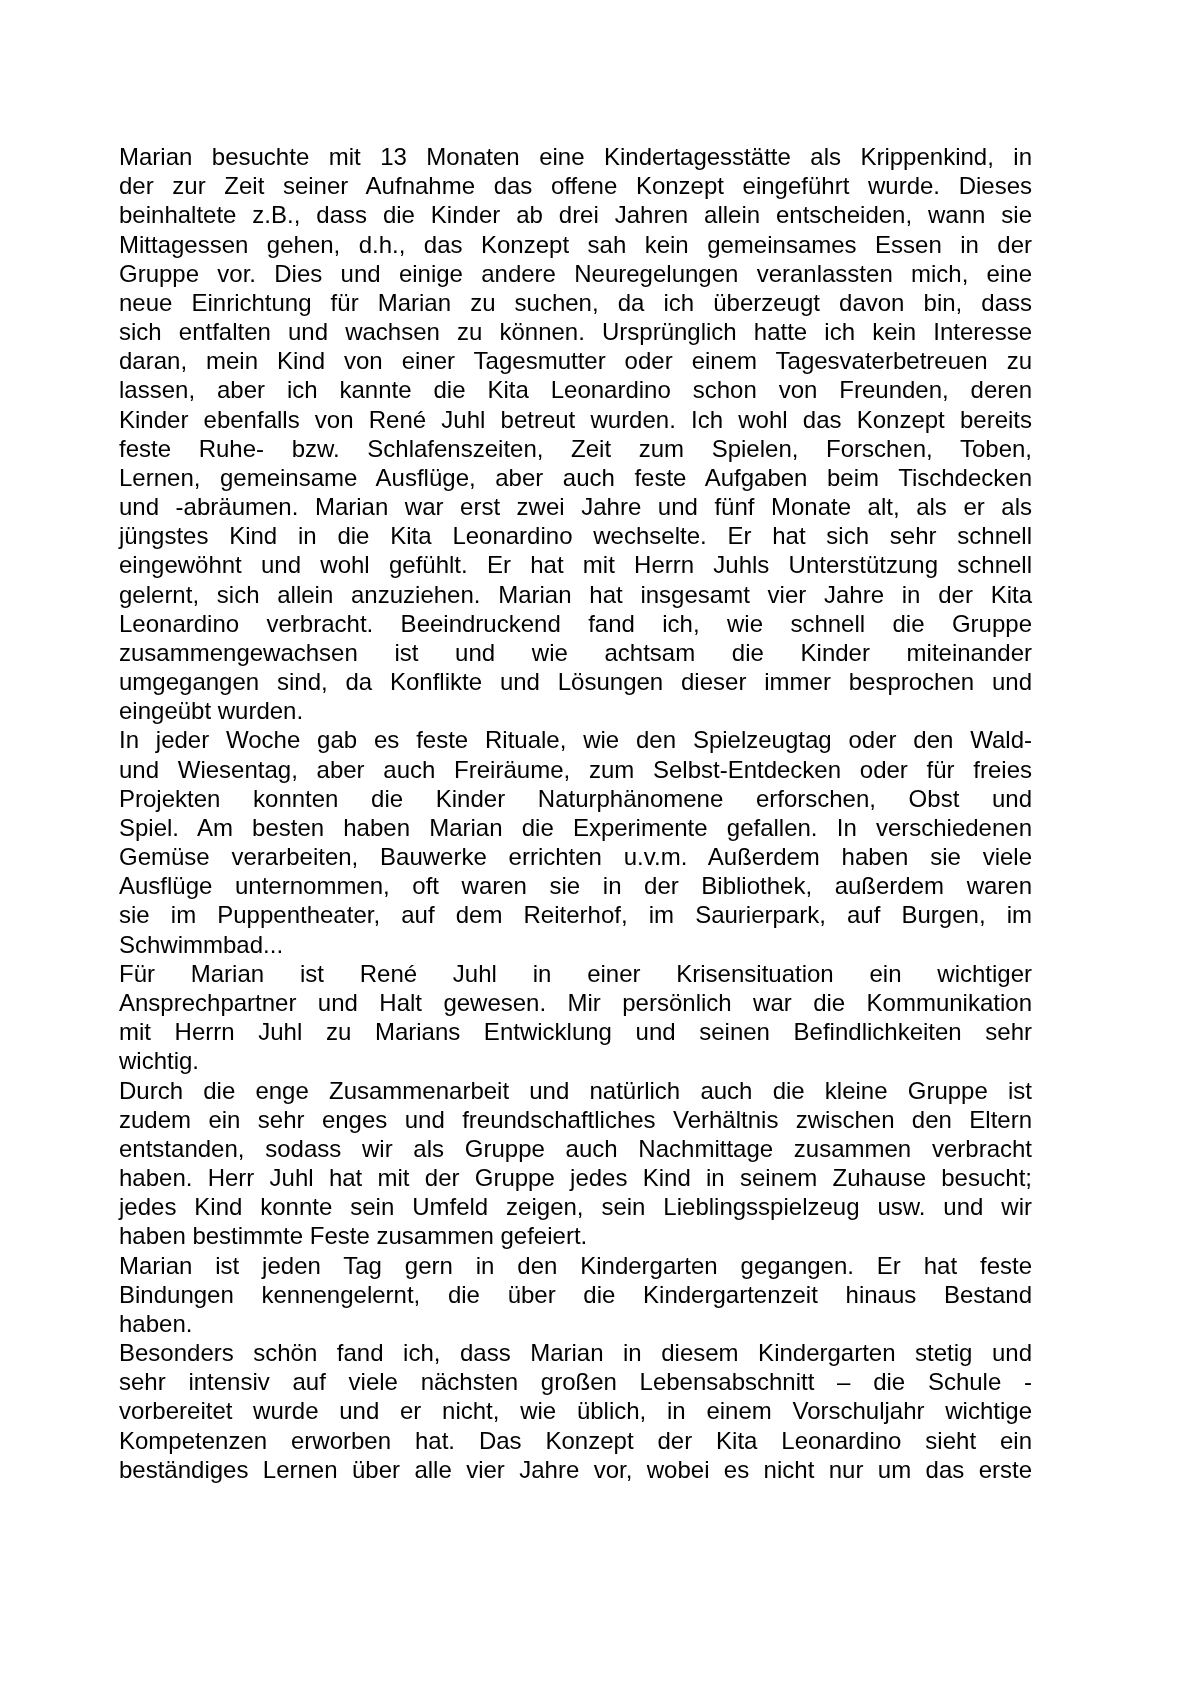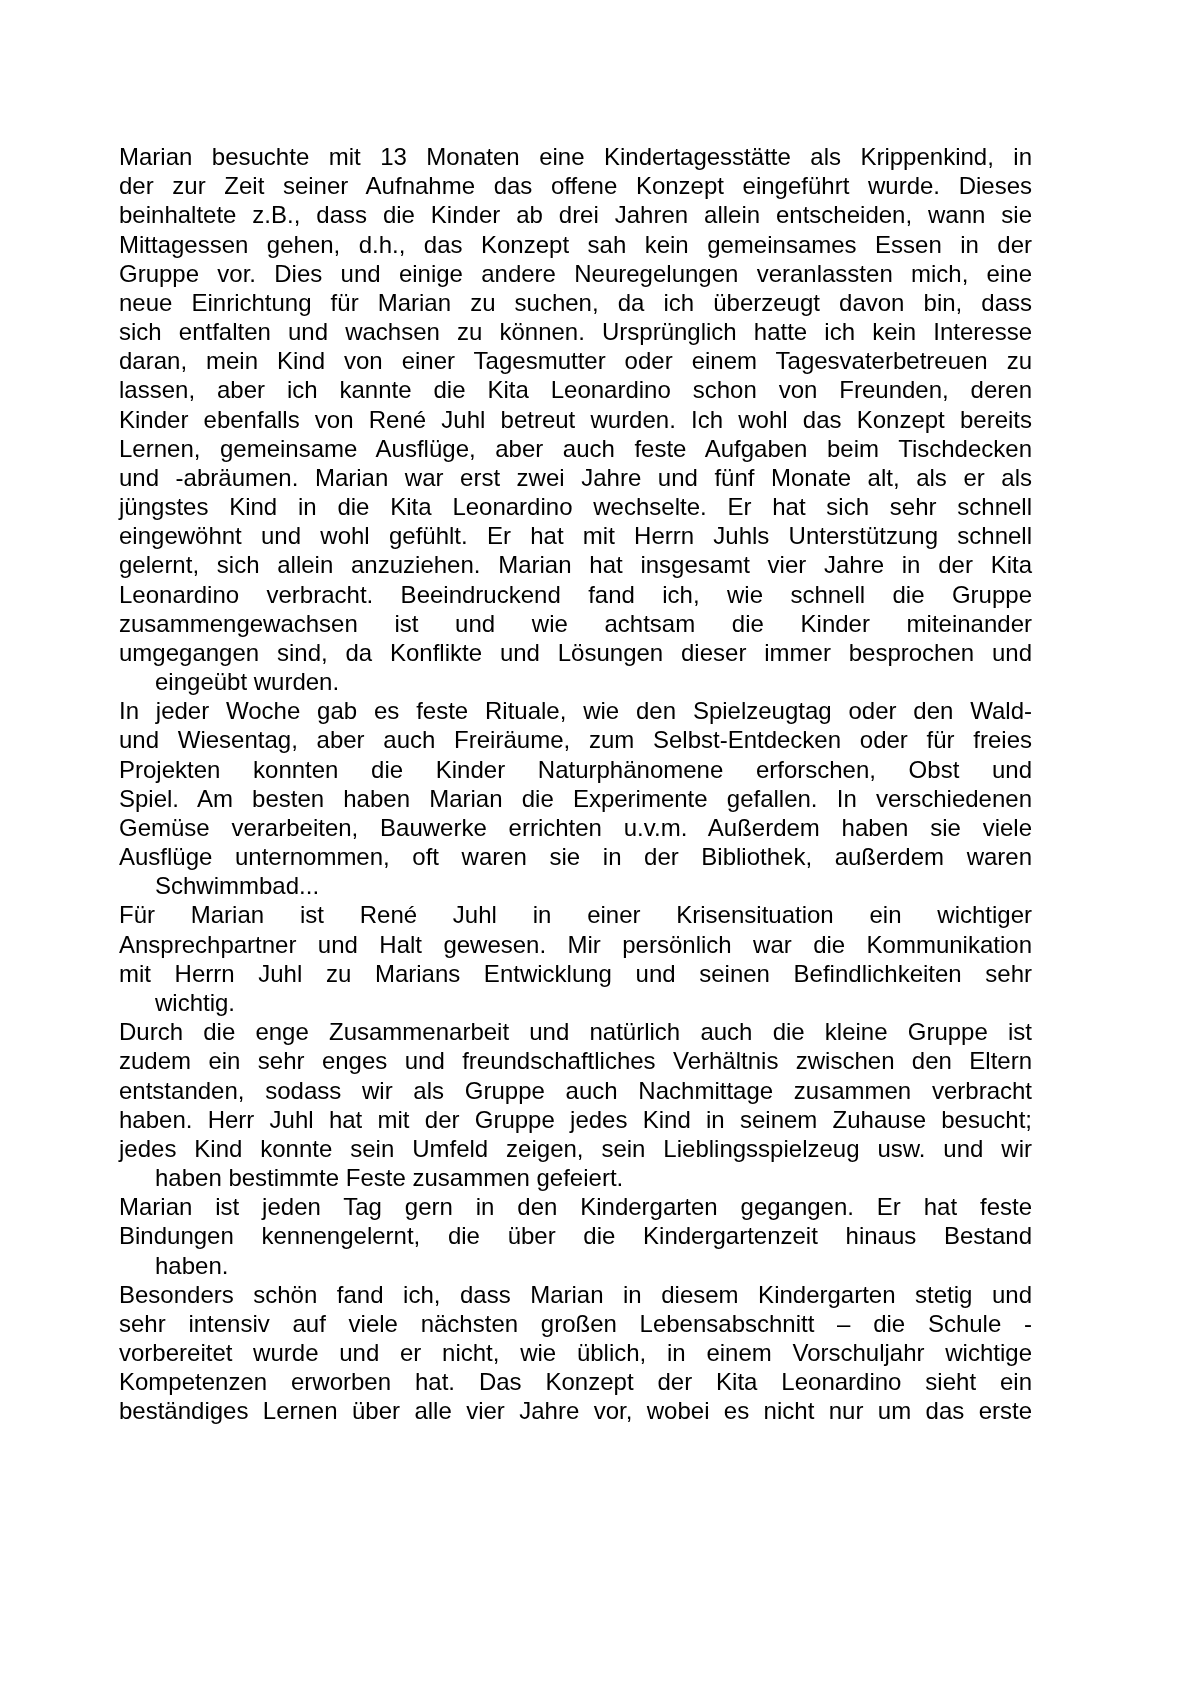--- a/index.html
+++ b/index.html
@@ -30,56 +30,57 @@
     padding: 0;
   }
   .line {
     text-align: justify;
     text-align-last: justify;
     white-space: normal;
   }
   .line.para-end {
     text-align: center;
     text-align-last: left;
-    margin-left: 36px;
   }
 </style>
 </head>
 <body>
 
 <div class="page">
   <div class="text-block" style="background: rgb(255, 255, 255); color: rgb(0, 0, 0);">
       <div class="paragraph">
         <div class="line">Marian besuchte mit 13 Monaten eine Kindertagesstätte als Krippenkind, in</div>
         <div class="line">der zur Zeit seiner Aufnahme das offene Konzept eingeführt wurde. Dieses</div>
         <div class="line">beinhaltete z.B., dass die Kinder ab drei Jahren allein entscheiden, wann sie</div>
         <div class="line">Mittagessen gehen, d.h., das Konzept sah kein gemeinsames Essen in der</div>
         <div class="line">Gruppe vor. Dies und einige andere Neuregelungen veranlassten mich, eine</div>
         <div class="line">neue Einrichtung für Marian zu suchen, da ich überzeugt davon bin, dass</div>
         <div class="line">sich entfalten und wachsen zu können. Ursprünglich hatte ich kein Interesse</div>
         <div class="line">daran, mein Kind von einer Tagesmutter oder einem Tagesvaterbetreuen zu</div>
         <div class="line">lassen, aber ich kannte die Kita Leonardino schon von Freunden, deren</div>
         <div class="line">Kinder ebenfalls von René Juhl betreut wurden. Ich wohl das Konzept bereits</div>
+        <div class="line">feste Ruhe- bzw. Schlafenszeiten, Zeit zum Spielen, Forschen, Toben,</div>
         <div class="line">Lernen, gemeinsame Ausflüge, aber auch feste Aufgaben beim Tischdecken</div>
         <div class="line">und -abräumen. Marian war erst zwei Jahre und fünf Monate alt, als er als</div>
         <div class="line">jüngstes Kind in die Kita Leonardino wechselte. Er hat sich sehr schnell</div>
         <div class="line">eingewöhnt und wohl gefühlt. Er hat mit Herrn Juhls Unterstützung schnell</div>
         <div class="line">gelernt, sich allein anzuziehen. Marian hat insgesamt vier Jahre in der Kita</div>
         <div class="line">Leonardino verbracht. Beeindruckend fand ich, wie schnell die Gruppe</div>
         <div class="line">zusammengewachsen ist und wie achtsam die Kinder miteinander</div>
         <div class="line">umgegangen sind, da Konflikte und Lösungen dieser immer besprochen und</div>
         <div class="line para-end">eingeübt wurden.</div>
       </div>
       <div class="paragraph">
         <div class="line">In jeder Woche gab es feste Rituale, wie den Spielzeugtag oder den Wald-</div>
         <div class="line">und Wiesentag, aber auch Freiräume, zum Selbst-Entdecken oder für freies</div>
         <div class="line">Projekten konnten die Kinder Naturphänomene erforschen, Obst und</div>
         <div class="line">Spiel. Am besten haben Marian die Experimente gefallen. In verschiedenen</div>
         <div class="line">Gemüse verarbeiten, Bauwerke errichten u.v.m. Außerdem haben sie viele</div>
         <div class="line">Ausflüge unternommen, oft waren sie in der Bibliothek, außerdem waren</div>
+        <div class="line">sie im Puppentheater, auf dem Reiterhof, im Saurierpark, auf Burgen, im</div>
         <div class="line para-end">Schwimmbad...</div>
       </div>
       <div class="paragraph">
         <div class="line">Für Marian ist René Juhl in einer Krisensituation ein wichtiger</div>
         <div class="line">Ansprechpartner und Halt gewesen. Mir persönlich war die Kommunikation</div>
         <div class="line">mit Herrn Juhl zu Marians Entwicklung und seinen Befindlichkeiten sehr</div>
         <div class="line para-end">wichtig.</div>
       </div>
       <div class="paragraph">
         <div class="line">Durch die enge Zusammenarbeit und natürlich auch die kleine Gruppe ist</div>

